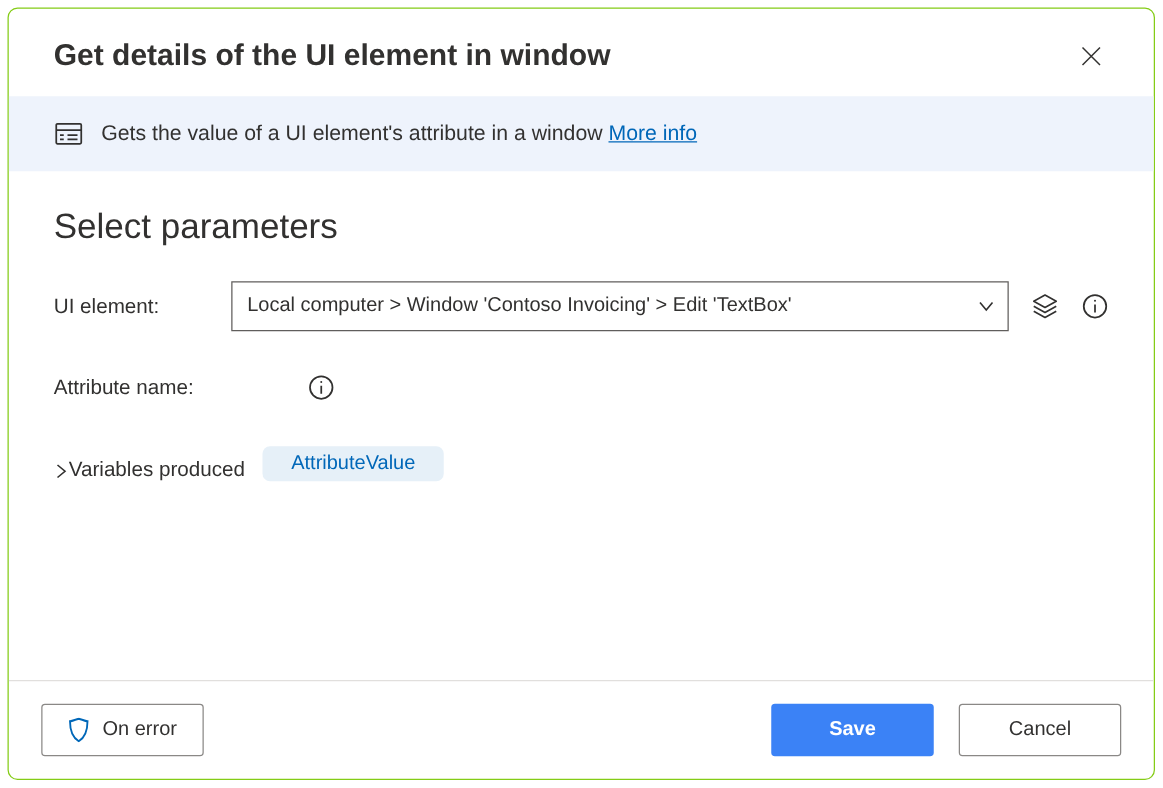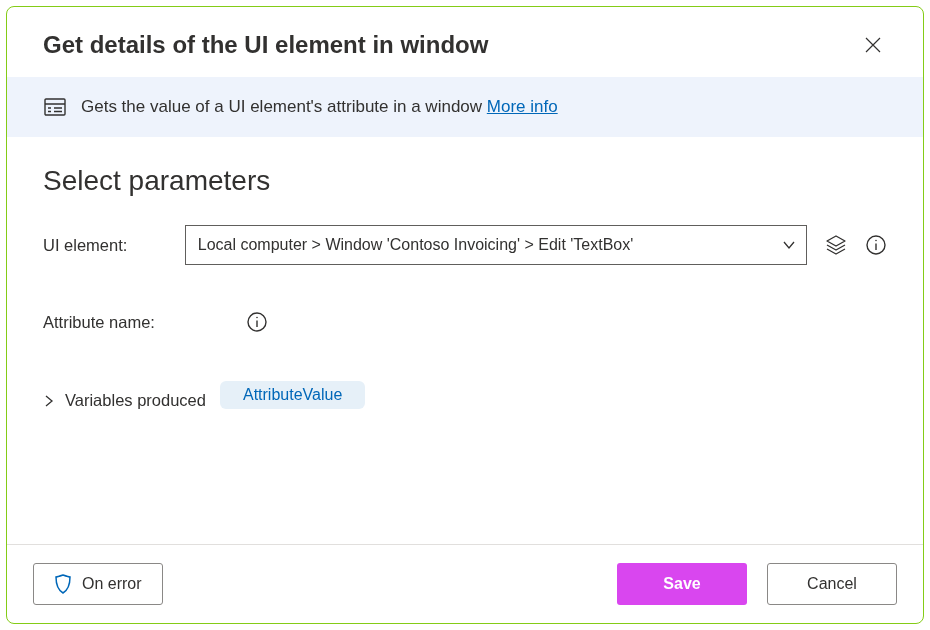--- a/index.html
+++ b/index.html
@@ -10,39 +10,39 @@
     .title { font-size: 24px; font-weight: 600; color: #323130; }
     .close-btn { width: 28px; height: 28px; display: flex; align-items: center; justify-content: center; background: transparent; border: none; cursor: pointer; }
 
     .infobar { background: #eef3fc; display: flex; align-items: center; padding: 18px 36px; gap: 14px; }
     .info-icon { width: 24px; height: 24px; flex-shrink: 0; }
     .info-text { font-size: 17px; color: #323130; }
     .info-link { color: #0067b8; text-decoration: underline; cursor: pointer; }
 
     .body { flex: 1; padding: 28px 36px 10px 36px; }
     .section-title { font-size: 28px; font-weight: 400; color: #323130; margin-bottom: 28px; }
-    .row { display: flex; align-items: center; margin-bottom: 46px; }
+    .row { display: flex; align-items: center; margin-bottom: 34px; }
     .label { color: #323130; font-size: 16.5px; }
     .label-col { width: 145px; }
     .dropdown { width: 636px; height: 40px; border: 1px solid #605e5c; background: #fff; display: flex; align-items: center; justify-content: space-between; padding: 0 10px 0 12px; cursor: pointer; }
     .dropdown .value { font-size: 16px; color: #323130; }
     .dropdown .chev { width: 14px; height: 14px; }
     .after-icons { display: flex; align-items: center; gap: 18px; margin-left: 18px; }
     .icon-btn { width: 22px; height: 22px; background: transparent; border: none; cursor: pointer; display: flex; align-items: center; justify-content: center; }
 
     .vars-row { display: flex; align-items: center; gap: 14px; margin-top: 6px; }
-    .vars-toggle { display: flex; align-items: center; gap: 10px; cursor: pointer; margin-top: 12px; }
+    .vars-toggle { display: flex; align-items: center; gap: 0; cursor: pointer; margin-top: 12px; }
     .vars-label { font-size: 16.5px; color: #323130; }
     .chip { background: #e6f0f8; color: #0067b8; font-size: 16px; padding: 5px 23px; border-radius: 6px; }
 
     .footer { border-top: 1px solid #e1dfdd; display: flex; justify-content: space-between; padding: 18px 26px; }
     .onerror-btn { display: flex; align-items: center; gap: 10px; border: 1px solid #8a8886; background: #fff; height: 42px; padding: 0 20px; border-radius: 3px; font-size: 16px; color: #323130; cursor: pointer; }
     .right-btns { display: flex; gap: 20px; }
     .btn { height: 42px; width: 130px; border-radius: 3px; font-size: 16px; cursor: pointer; display: flex; align-items: center; justify-content: center; }
-    .btn-primary { background: #d946ef; color: #fff; border: none; font-weight: 600; }
+    .btn-primary { background: #3b82f6; color: #fff; border: none; font-weight: 600; }
     .btn-secondary { background: #fff; color: #323130; border: 1px solid #8a8886; }
   </style>
 </head>
 <body>
 
 <div class="card">
 
   <div class="header">
     <div class="title">Get details of the UI element in window</div>
     <button class="close-btn">

